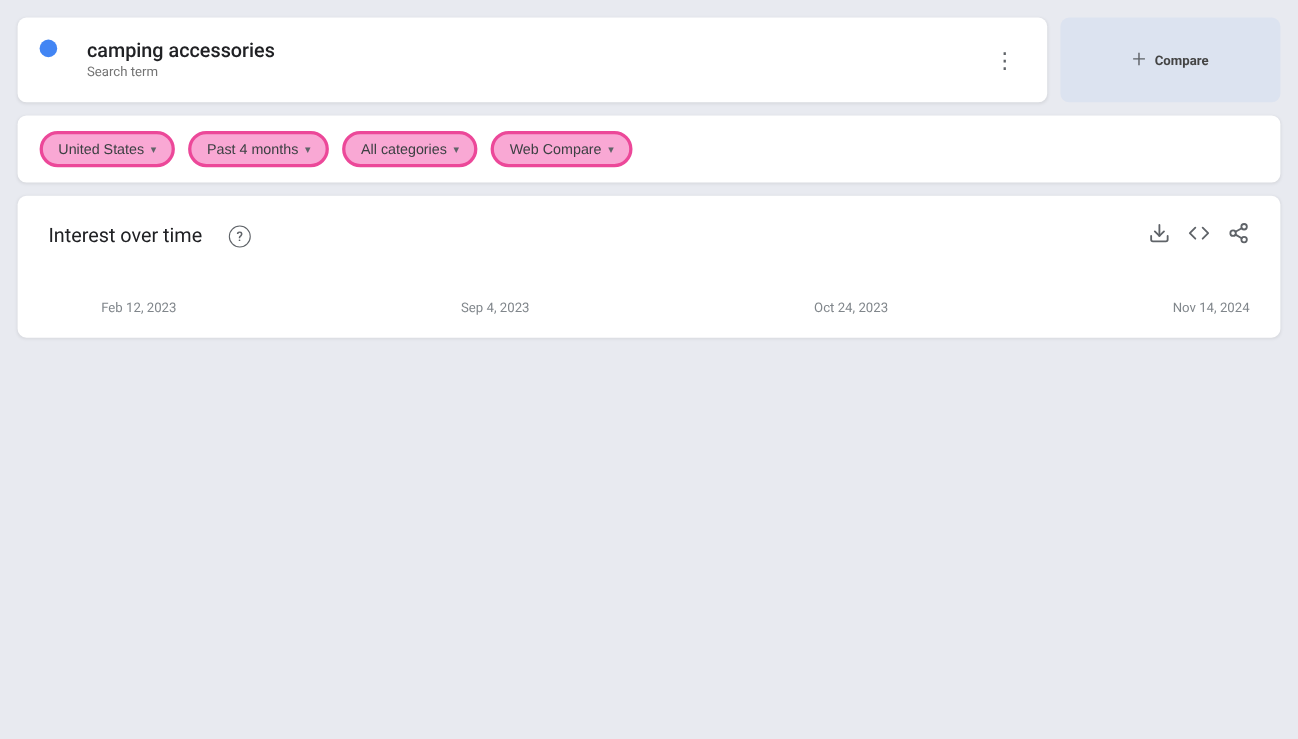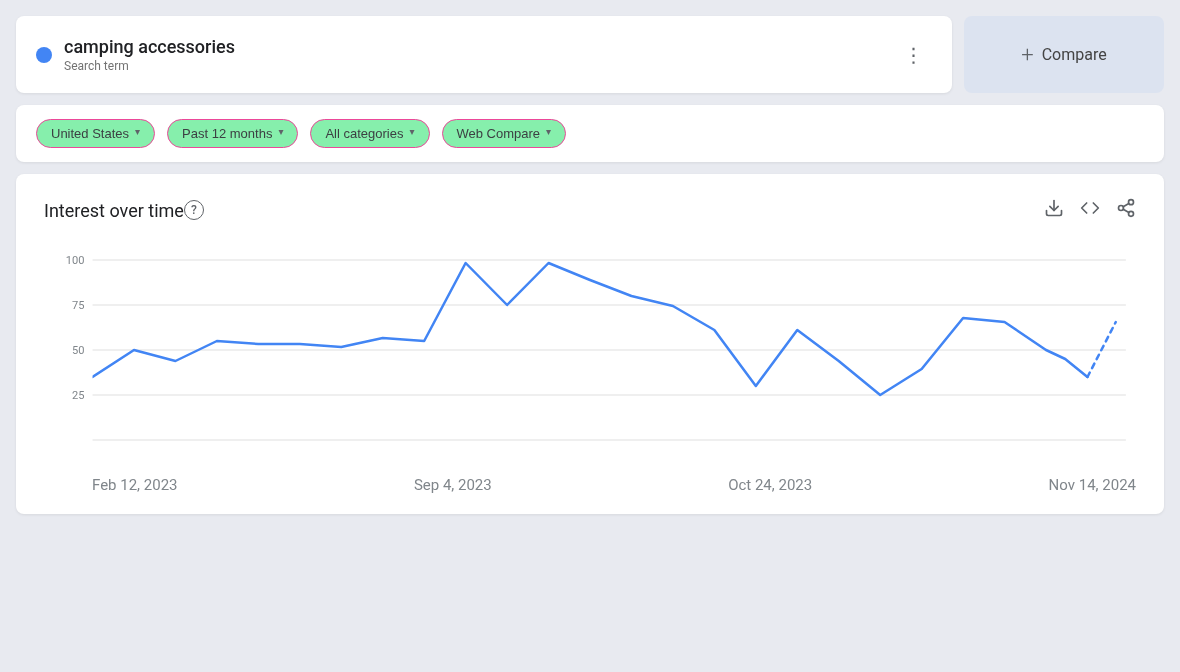--- a/index.html
+++ b/index.html
@@ -24,22 +24,22 @@
       padding: 20px 20px;
       display: flex;
       align-items: center;
       justify-content: space-between;
       flex: 1;
       box-shadow: 0 1px 3px rgba(0,0,0,0.08);
     }
 
     .search-term-left {
       display: flex;
-      align-items: center;
-      gap: 12px;
+      align-items: flex-start;
+      gap: 27px;
     }
 
     .blue-dot {
       width: 16px;
       height: 16px;
       border-radius: 50%;
       background: #4285f4;
       flex-shrink: 0;
     }
 
@@ -78,44 +78,44 @@
       justify-content: center;
     }
 
     .compare-card span.plus {
       font-size: 22px;
       color: #5f6368;
       font-weight: 300;
     }
 
     .compare-card span.label {
-      font-size: 16px;
+      font-size: 12px;
       color: #444;
-      font-weight: 400;
+      font-weight: 700;
     }
 
     .filters-card {
       background: #fff;
       border-radius: 8px;
       padding: 14px 20px;
       display: flex;
       gap: 12px;
       align-items: center;
       box-shadow: 0 1px 3px rgba(0,0,0,0.08);
       margin-bottom: 12px;
     }
 
     .filter-btn {
       display: flex;
-      align-items: flex-start;
+      align-items: center;
       gap: 6px;
-      border: 1px solid #ec4899;
+      border: 3px solid #ec4899;
       border-radius: 20px;
       padding: 6px 14px;
-      background: #86efac;
+      background: #f9a8d4;
       cursor: pointer;
       font-size: 13px;
       color: #3c4043;
     }
 
     .filter-btn .chevron {
       font-size: 10px;
       color: #5f6368;
     }
 
@@ -129,21 +129,21 @@
     .chart-header {
       display: flex;
       align-items: center;
       justify-content: space-between;
       margin-bottom: 28px;
     }
 
     .chart-title-area {
       display: flex;
       align-items: center;
-      gap: 0;
+      gap: 24px;
     }
 
     .chart-title {
       font-size: 18px;
       font-weight: 400;
       color: #202124;
     }
 
     .help-icon {
       width: 20px;
@@ -181,22 +181,23 @@
       height: 100%;
     }
 
     .x-labels {
       display: flex;
       justify-content: space-between;
       padding: 6px 0 0 48px;
     }
 
     .x-label {
-      font-size: 15px;
+      font-size: 12px;
       color: #80868b;
+      margin-top: 12px;
     }
   </style>
 </head>
 <body>
 
 <div class="top-section">
   <div class="search-term-card">
     <div class="search-term-left">
       <div class="blue-dot"></div>
       <div class="search-term-text">
@@ -212,21 +213,21 @@
     <span class="label">Compare</span>
   </div>
 </div>
 
 <div class="filters-card">
   <button class="filter-btn">
     <span>United States</span>
     <span class="chevron">▾</span>
   </button>
   <button class="filter-btn">
-    <span>Past 12 months</span>
+    <span>Past 4 months</span>
     <span class="chevron">▾</span>
   </button>
   <button class="filter-btn">
     <span>All categories</span>
     <span class="chevron">▾</span>
   </button>
   <button class="filter-btn">
     <span>Web Compare</span>
     <span class="chevron">▾</span>
   </button>
@@ -257,73 +258,20 @@
           <circle cx="18" cy="5" r="3"></circle>
           <circle cx="6" cy="12" r="3"></circle>
           <circle cx="18" cy="19" r="3"></circle>
           <line x1="8.59" y1="13.51" x2="15.42" y2="17.49"></line>
           <line x1="15.41" y1="6.51" x2="8.59" y2="10.49"></line>
         </svg>
       </span>
     </div>
   </div>
 
-  <div class="chart-area">
-    <svg class="chart-svg" viewBox="0 0 1080 220" preserveAspectRatio="none">
-
-      <line x1="48" y1="10" x2="1070" y2="10" stroke="#e0e0e0" stroke-width="1"></line>
-      <line x1="48" y1="55" x2="1070" y2="55" stroke="#e0e0e0" stroke-width="1"></line>
-      <line x1="48" y1="100" x2="1070" y2="100" stroke="#e0e0e0" stroke-width="1"></line>
-      <line x1="48" y1="145" x2="1070" y2="145" stroke="#e0e0e0" stroke-width="1"></line>
-      <line x1="48" y1="190" x2="1070" y2="190" stroke="#e0e0e0" stroke-width="1"></line>
-
-      <text x="40" y="14" text-anchor="end" font-size="11" fill="#80868b">100</text>
-      <text x="40" y="59" text-anchor="end" font-size="11" fill="#80868b">75</text>
-      <text x="40" y="104" text-anchor="end" font-size="11" fill="#80868b">50</text>
-      <text x="40" y="149" text-anchor="end" font-size="11" fill="#80868b">25</text>
-
-      <defs>
-        <clipPath id="chart-clip">
-          <rect x="48" y="5" width="1022" height="195"></rect>
-        </clipPath>
-      </defs>
-
-      <polyline fill="none" stroke="#4285f4" stroke-width="2.5" stroke-linejoin="round" stroke-linecap="round" clip-path="url(#chart-clip)" points="
-          48,127
-          89,100
-          130,111
-          171,91
-          212,94
-          253,94
-          294,97
-          335,88
-          376,91
-          417,13
-          458,55
-          499,13
-          540,30
-          581,46
-          622,56
-          663,80
-          704,136
-          745,80
-          786,111
-          827,145
-          868,119
-          909,68
-          950,72
-          991,100
-          1010,109
-          1032,127
-        "></polyline>
-
-      <polyline fill="none" stroke="#4285f4" stroke-width="2.5" stroke-dasharray="5,5" stroke-linecap="round" clip-path="url(#chart-clip)" points="1032,127 1060,72"></polyline>
-
-    </svg>
-  </div>
 
   <div class="x-labels">
     <span class="x-label">Feb 12, 2023</span>
     <span class="x-label">Sep 4, 2023</span>
     <span class="x-label">Oct 24, 2023</span>
     <span class="x-label">Nov 14, 2024</span>
   </div>
 </div>
 
 </body></html>

